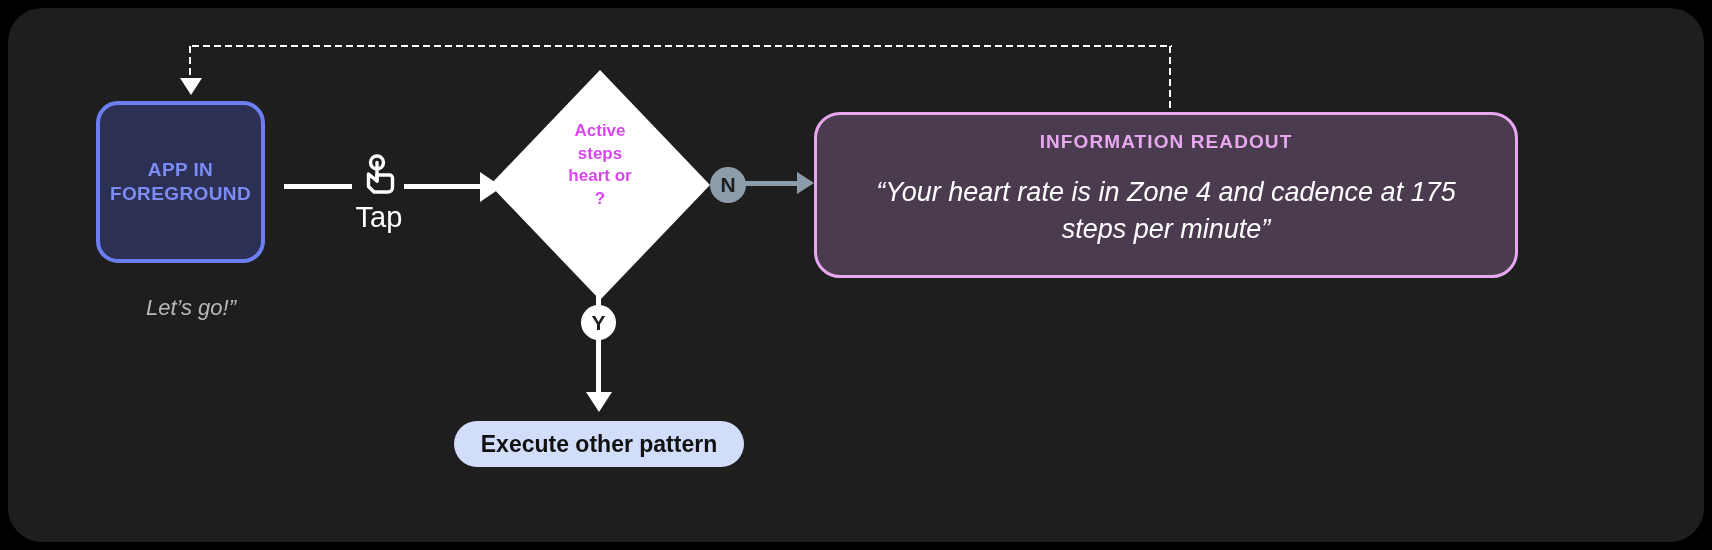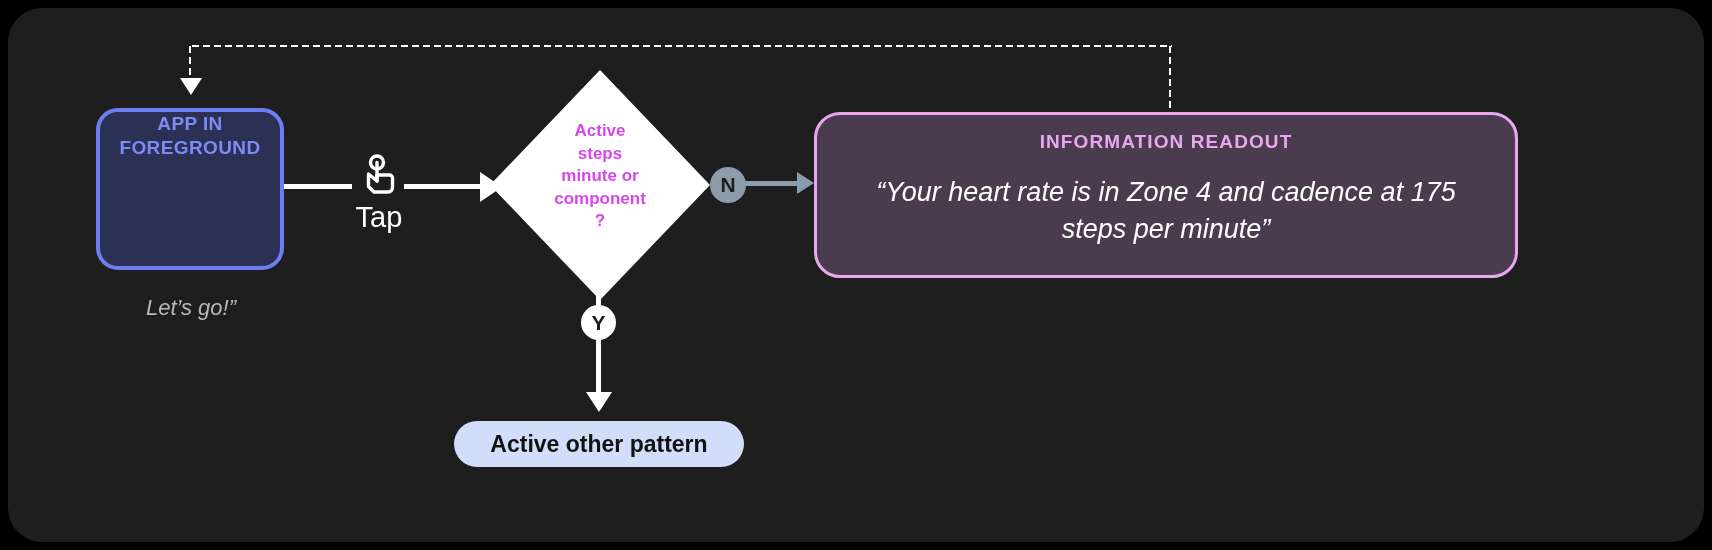--- a/index.html
+++ b/index.html
@@ -12,27 +12,26 @@
     position:absolute;left:8px;top:8px;
     width:1696px;height:534px;
     background:#1e1e1e;
     border-radius:34px;
     overflow:hidden;
   }
   .abs{position:absolute;}
 
   
   #app-node{
-    left:88px;top:93px;width:188px;height:162px;
+    left:88px;top:93px;width:169px;height:162px;
     background:#2b3054;
     border:4px solid #6c7ef2;
     border-radius:22px;
-    display:flex;align-items:flex-start;justify-content:center;
+    display:flex;align-items:center;justify-content:center;
     box-sizing:border-box;
-    margin-top:7px;
   }
   #app-node .lbl{
     color:#7d8cf5;
     font-size:19px;font-weight:bold;
     letter-spacing:.4px;line-height:1.28;
     text-align:center;
     text-transform:uppercase;
   }
   #app-caption{
     left:58px;top:285px;width:250px;
@@ -195,41 +194,40 @@
       <path d="M19 27 L10.5 20 L10.5 32.5 L16 38 L30 38 A4.5 4.5 0 0 0 34.5 33.5 L34.5 24 A3 3 0 0 0 31.5 21 L19 21 Z" fill="none" stroke="#ffffff" stroke-width="3.4" stroke-linejoin="round"></path>
     </svg>
     <div id="tap-label">Tap</div>
   </div>
 
   <div class="abs" id="diamond-wrap">
     <div id="diamond-shape"></div>
     <div id="diamond-text">
         <div>Active</div>
         <div>steps</div>
-        <div>minute or</div>
-        <div>component</div>
+        <div>heart or</div>
         <div>?</div>
       </div>
   </div>
 
   <div class="abs" id="badge-n">
     <span>N</span>
   </div>
   <div class="abs" id="ln-n-readout"></div>
   <div class="abs" id="arrow-n"></div>
 
   <div class="abs" id="ln-diamond-y"></div>
   <div class="abs" id="badge-y">
     <span>Y</span>
   </div>
   <div class="abs" id="ln-y-pill"></div>
   <div class="abs" id="arrow-y"></div>
 
   <div class="abs" id="pill-execute">
-    <span>Active other pattern</span>
+    <span>Execute other pattern</span>
   </div>
 
   <div class="abs" id="readout">
     <div id="readout-title">INFORMATION READOUT</div>
     <div id="readout-body">“Your heart rate is in Zone 4 and cadence at 175 steps per minute”</div>
   </div>
 
 </div>
 
 </body></html>

